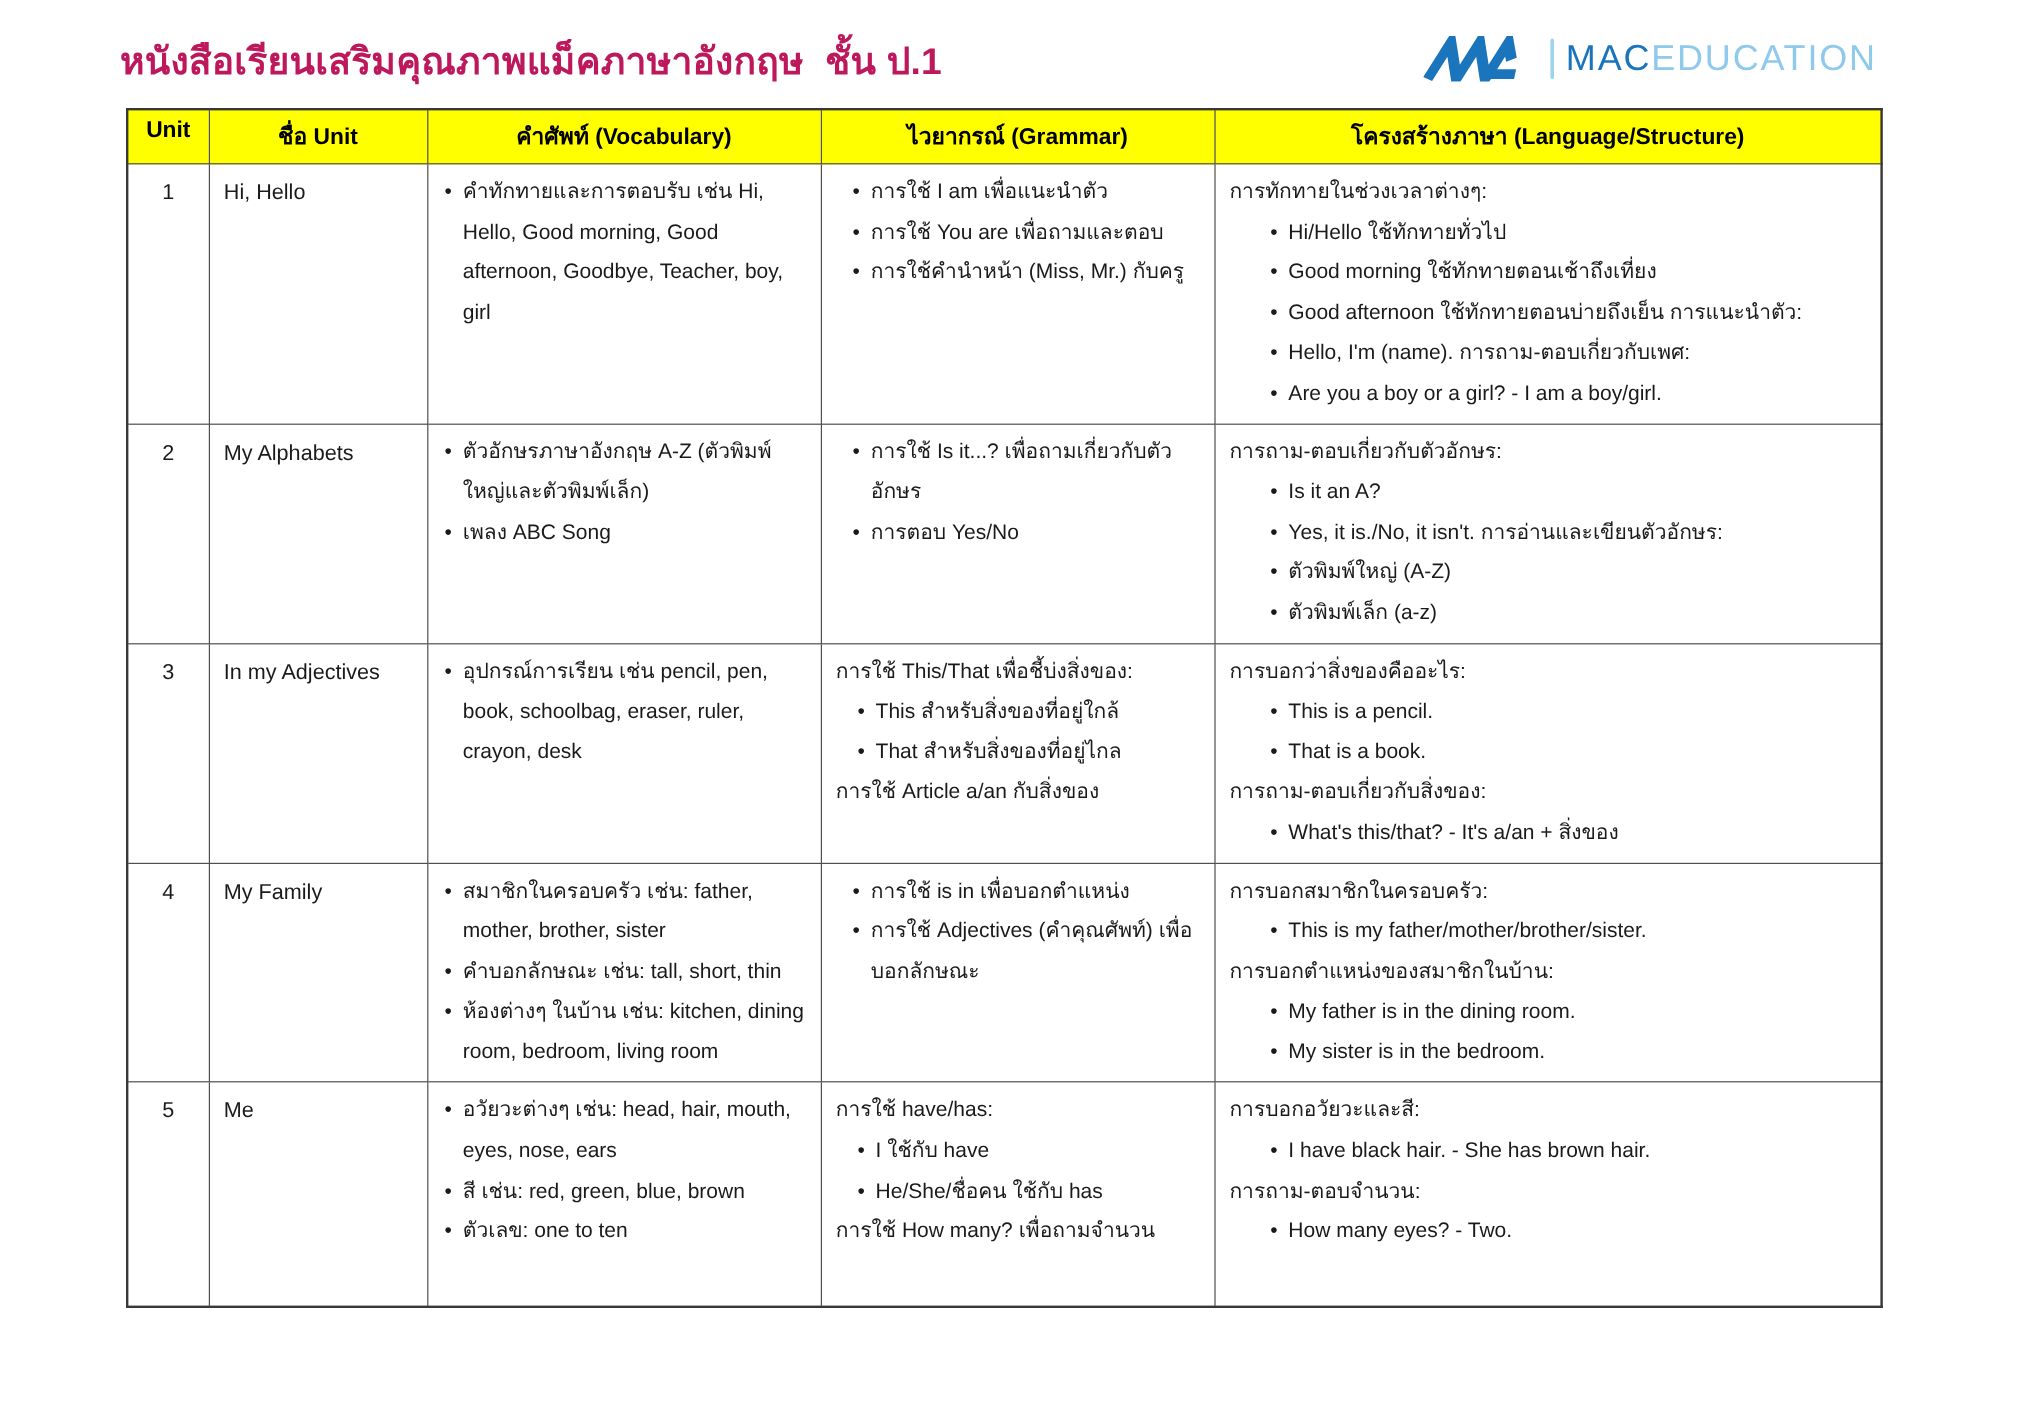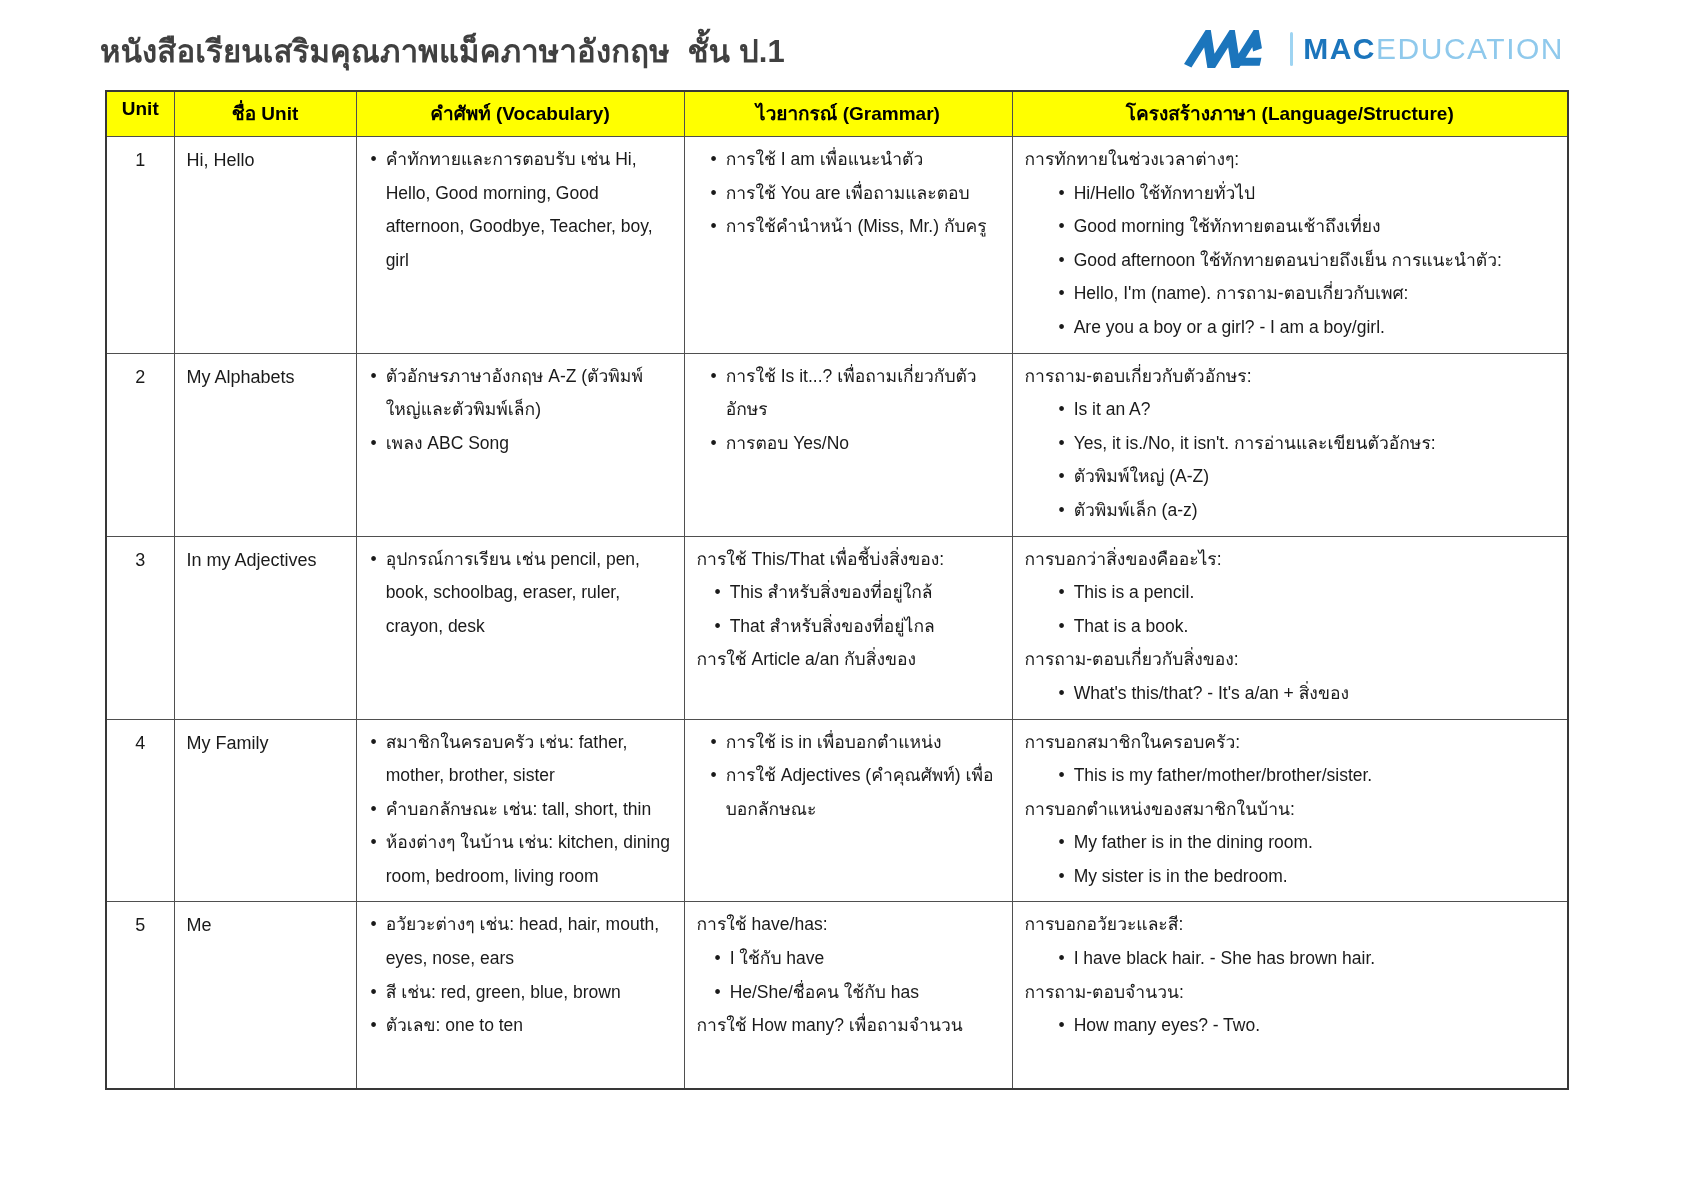--- a/index.html
+++ b/index.html
@@ -6,28 +6,28 @@
   body{
     width:1684px;height:1190px;background:#ffffff;
     font-family:"Liberation Sans","DejaVu Sans",sans-serif;
     color:#1a1a1a;overflow:hidden;
   }
   .header-bar{
     display:flex;justify-content:space-between;align-items:flex-start;
     margin:26px 120px 14px 100px;
   }
   .page-title{
-    font-size:31px;font-weight:bold;color:#404040;letter-spacing:0.2px;
+    font-size:31px;font-weight:bold;color:#be185d;letter-spacing:0.2px;
     white-space:pre;
   }
   .logo{display:flex;align-items:center;gap:10px;margin-top:4px;}
   .logo svg{display:block;}
   .logo-sep{width:3px;height:34px;background:#9ed4f2;border-radius:2px;}
   .logo-text{font-size:30px;letter-spacing:1.5px;white-space:nowrap;}
-  .logo-text .bold{color:#1b75bc;font-weight:bold;}
+  .logo-text .bold{color:#1b75bc;font-weight:normal;}
   .logo-text .light{color:#8fc9ec;font-weight:normal;}
   table.main{
     border-collapse:collapse;table-layout:fixed;
     margin-left:105px;width:1220px;
   }
   table.main th, table.main td{
     border:1.6px solid #4f4f4f;vertical-align:top;
     padding:6px 12px 8px 12px;
   }
   table.main{border:2.5px solid #383838;}

